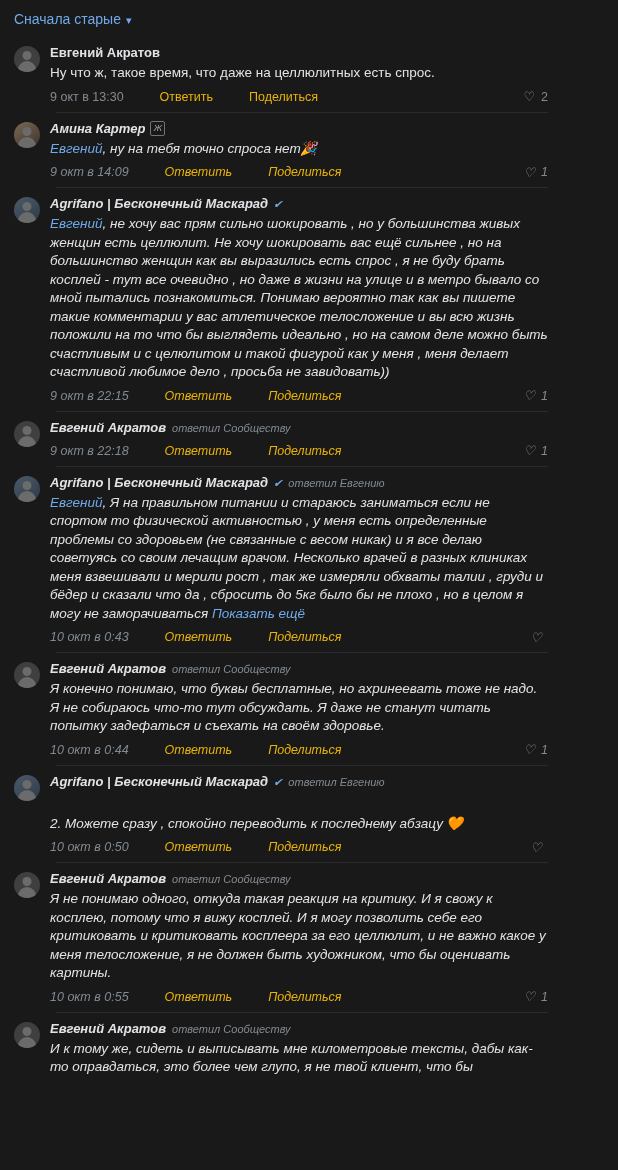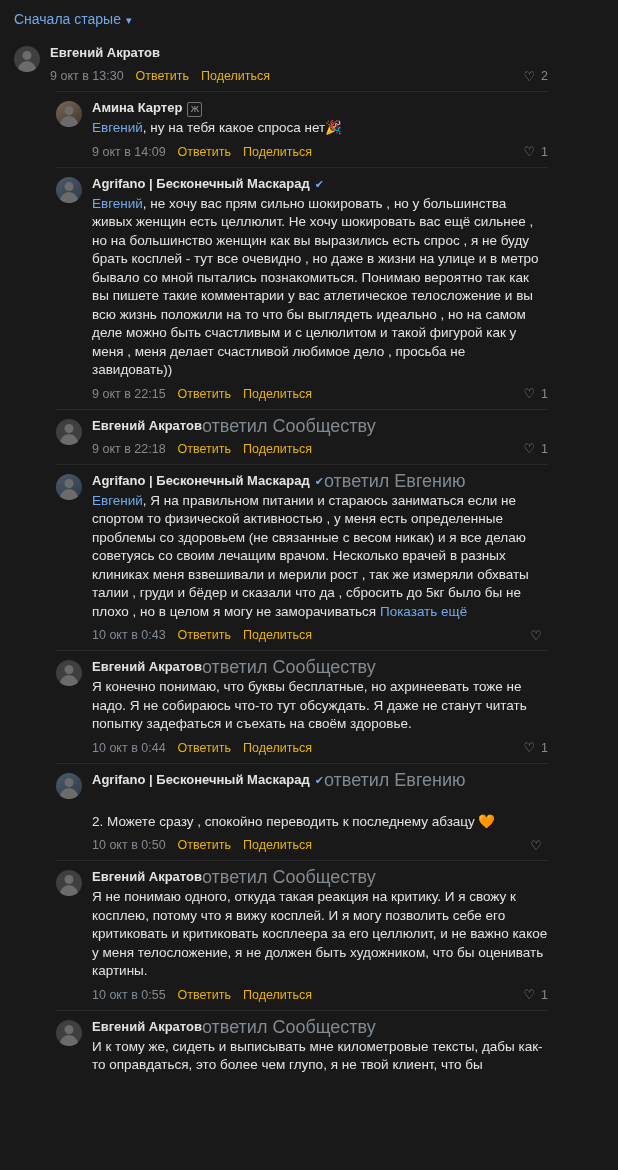--- a/index.html
+++ b/index.html
@@ -42,21 +42,21 @@
   
   .comments {
     padding: 0 0 6px 0;
   }
   .comment {
     display: flex;
     padding: 8px 14px 6px 14px;
     position: relative;
   }
   .comment.reply {
-    padding-left: 56px;
+    font-style: italic;
   }
   .comment .divider-top {
     position: absolute;
     left: 14px;
     right: 14px;
     top: 0;
     height: 1px;
     background: #2a2a2a;
   }
   .comment.reply .divider-top {
@@ -97,21 +97,20 @@
   .avatar.photo-a { background: linear-gradient(145deg,#4b5a6a,#2d3a47); }
   .avatar.photo-b { background: linear-gradient(145deg,#7b6a55,#3b3229); }
 
   .body-col {
     flex: 1 1 auto;
     min-width: 0;
   }
 
   .namerow {
     display: flex;
-    align-items: center;
     flex-wrap: wrap;
     line-height: 18px;
     margin-bottom: 2px;
   }
   .author {
     font-size: 13px;
     font-weight: bold;
     color: #e1e3e6;
   }
   .verified {
@@ -128,22 +127,22 @@
     height: 13px;
     border: 1px solid #6e7479;
     border-radius: 2px;
     font-size: 9px;
     line-height: 12px;
     text-align: center;
     color: #9aa0a6;
     transform: translateY(1px);
   }
   .replied-to {
-    margin-left: 0;
-    font-size: 18px;
+    margin-left: 6px;
+    font-size: 11px;
     color: #828a91;
   }
 
   .text {
     font-size: 13.5px;
     line-height: 18.5px;
     color: #e1e3e6;
     word-wrap: break-word;
     white-space: pre-wrap;
   }
@@ -157,20 +156,21 @@
     color: #71aaeb;
     font-size: 13.5px;
     cursor: pointer;
   }
 
   .metarow {
     display: flex;
     align-items: center;
     margin-top: 6px;
     line-height: 17px;
+    gap: 24px;
   }
   .time {
     font-size: 12.5px;
     color: #828a91;
   }
   .action {
     font-size: 12.5px;
     color: #eab308;
     margin-left: 12px;
   }
@@ -203,20 +203,21 @@
 
     <div class="comment">
       <div class="avatar">
           <div class="head"></div>
           <div class="body"></div>
         </div>
       <div class="body-col">
         <div class="namerow">
           <span class="author">Евгений Акратов</span>
         </div>
+        <div class="text">Ну что ж, такое время, что даже на целлюлитных есть спрос.</div>
         <div class="metarow">
           <span class="time">9 окт в 13:30</span>
           <span class="action">Ответить</span>
           <span class="action">Поделиться</span>
           <span class="likes">
             <span class="heart">♡</span>
             <span>2</span>
           </span>
         </div>
       </div>
@@ -226,21 +227,21 @@
       <div class="divider-top"></div>
       <div class="avatar photo-b">
           <div class="head"></div>
           <div class="body"></div>
         </div>
       <div class="body-col">
         <div class="namerow">
           <span class="author">Амина Картер</span>
           <span class="gender-badge">Ж</span>
         </div>
-        <div class="text"><span class="mention">Евгений</span><span>, ну на тебя какое спроса нет🎉</span></div>
+        <div class="text"><span class="mention">Евгений</span><span>, ну на тебя точно спроса нет🎉</span></div>
         <div class="metarow">
           <span class="time">9 окт в 14:09</span>
           <span class="action">Ответить</span>
           <span class="action">Поделиться</span>
           <span class="likes">
             <span class="heart">♡</span>
             <span>1</span>
           </span>
         </div>
       </div>

